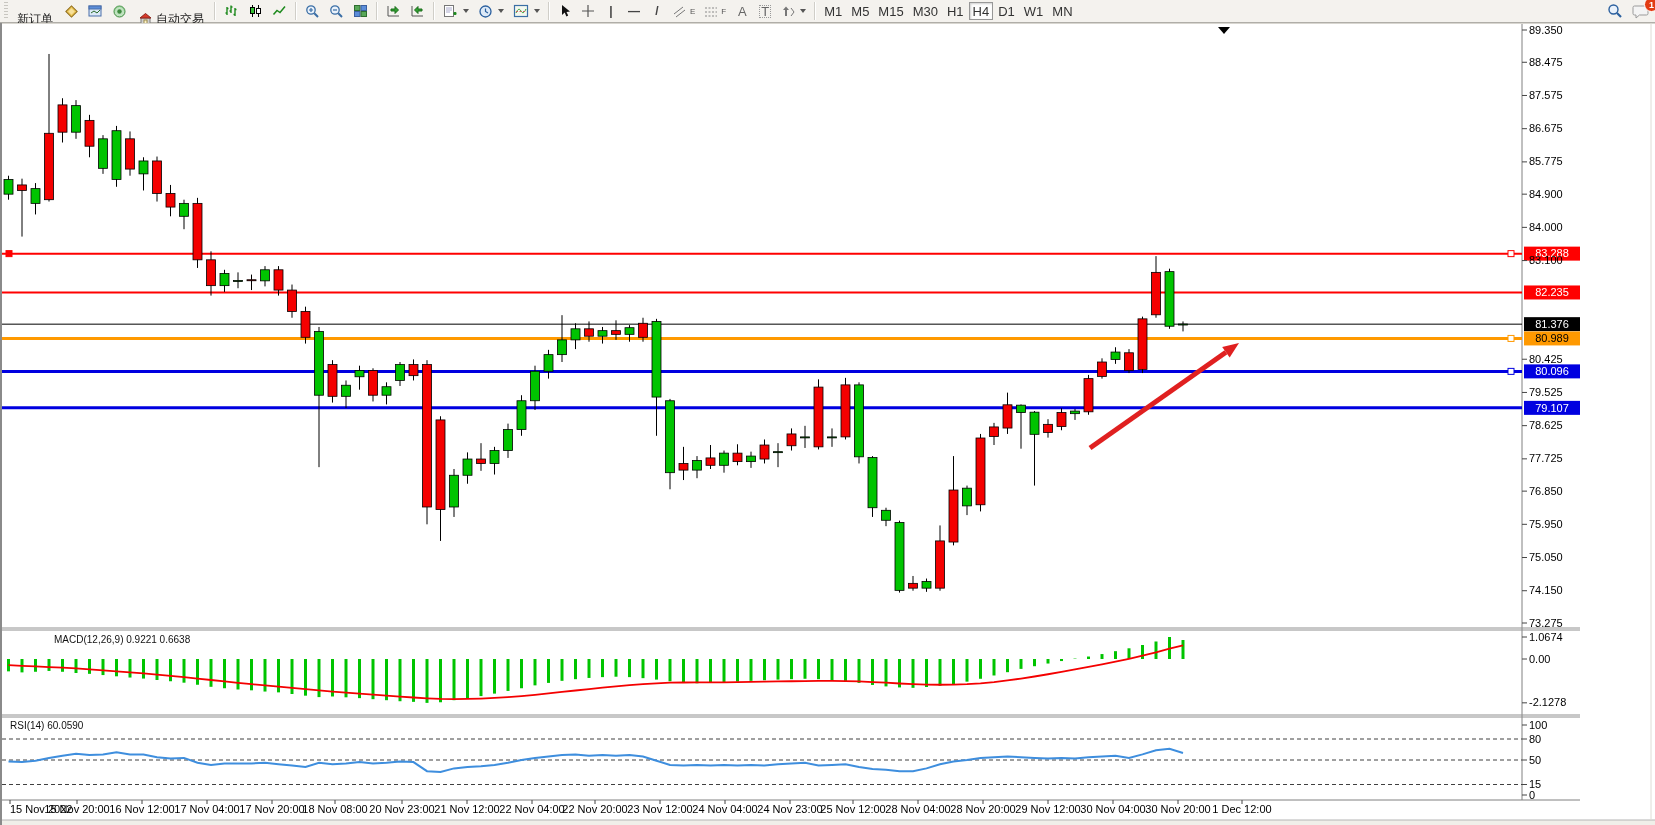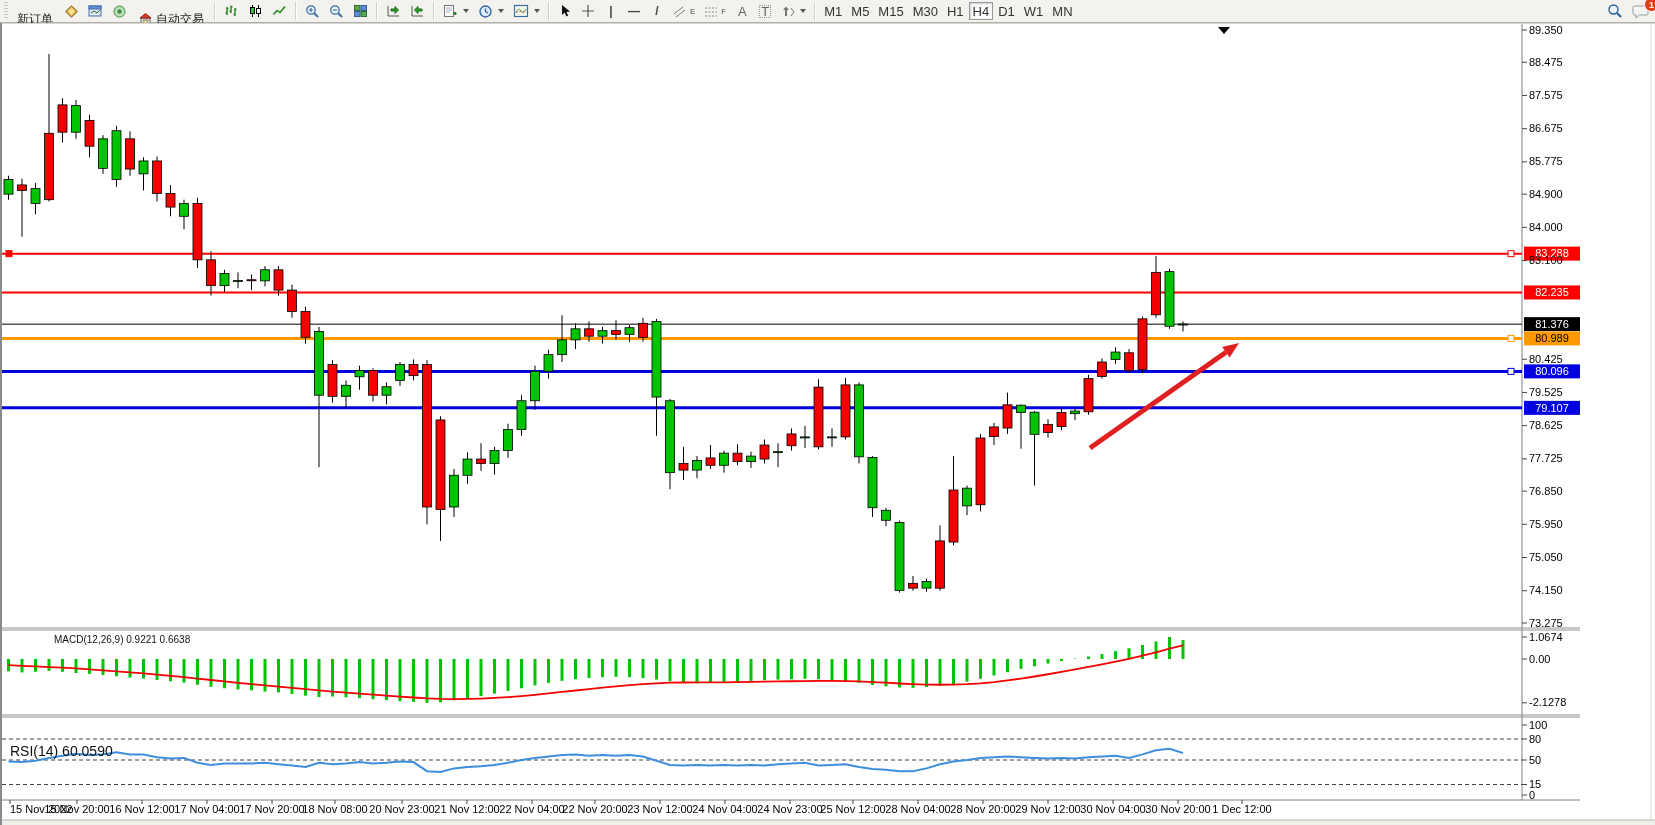--- a/index.html
+++ b/index.html
@@ -648,15 +648,15 @@
           <text x="1240" y="790" font-size="11" text-anchor="middle" font-family="Liberation Sans, sans-serif" fill="#000">1 Dec 12:00</text>
         </g>
       <polygon id="scroll-marker" points="1216,4 1228,4 1222,11" fill="#000"></polygon>
       <g id="g-arrow">
           <line x1="1088" y1="425" x2="1223.9212204158482" y2="329.21658963983845" stroke="#E02020" stroke-width="5"></line>
           <polygon points="1237,320 1227.6654599570327,334.5298438459001 1220.1769808746637,323.9033354337768" fill="#E02020"></polygon>
         </g>
     </svg>
 
     <div class="overlay-label" style="left:8px;top:611px;font-size:10px;margin-left:44px;">MACD(12,26,9) 0.9221 0.6638</div>
-    <div class="overlay-label" style="left:8px;top:697px;font-size:14px;margin-top:23px;">RSI(14) 60.0590</div>
+    <div class="overlay-label" style="left:8px;top:697px;font-size:10px;">RSI(14) 60.0590</div>
   </div>
 </div>
 
 </body></html>

